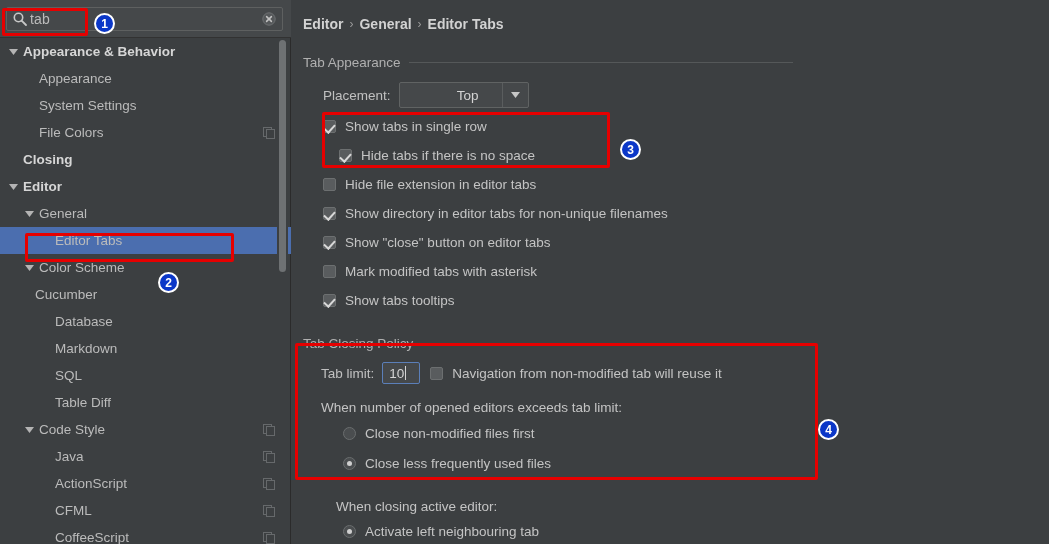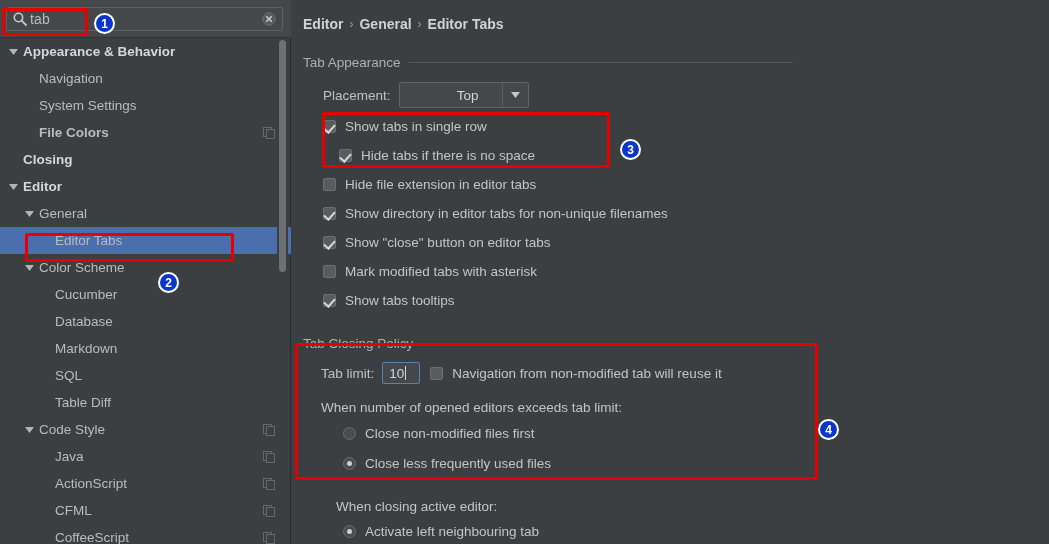--- a/index.html
+++ b/index.html
@@ -187,31 +187,31 @@
             </svg>
           </span>
           <span class="tree-label">Appearance &amp; Behavior</span>
         </div>
         <div class="tree-row" style="padding-left: 24px;">
           <span class="arrow none">
             <svg width="9" height="6" viewBox="0 0 9 6">
               <polygon points="0,0 9,0 4.5,6" fill="#b4b4b4"></polygon>
             </svg>
           </span>
-          <span class="tree-label">Navigation</span>
+          <span class="tree-label">Appearance</span>
         </div>
         <div class="tree-row" style="padding-left: 24px;">
           <span class="arrow none">
             <svg width="9" height="6" viewBox="0 0 9 6">
               <polygon points="0,0 9,0 4.5,6" fill="#b4b4b4"></polygon>
             </svg>
           </span>
           <span class="tree-label">System Settings</span>
         </div>
-        <div class="tree-row" style="padding-left: 24px; font-weight: bold;">
+        <div class="tree-row" style="padding-left: 24px;">
           <span class="arrow none">
             <svg width="9" height="6" viewBox="0 0 9 6">
               <polygon points="0,0 9,0 4.5,6" fill="#b4b4b4"></polygon>
             </svg>
           </span>
           <span class="tree-label">File Colors</span>
           <span class="row-icon"><svg width="12" height="12" viewBox="0 0 12 12">
               <rect x="0.5" y="0.5" width="8" height="9" fill="none" stroke="#9a9d9f" stroke-width="1"></rect>
               <rect x="3.5" y="2.5" width="8" height="9" fill="#3c3f41" stroke="#9a9d9f" stroke-width="1"></rect>
             </svg></span>
@@ -249,21 +249,21 @@
           <span class="tree-label">Editor Tabs</span>
         </div>
         <div class="tree-row" style="padding-left: 24px;">
           <span class="arrow">
             <svg width="9" height="6" viewBox="0 0 9 6">
               <polygon points="0,0 9,0 4.5,6" fill="#b4b4b4"></polygon>
             </svg>
           </span>
           <span class="tree-label">Color Scheme</span>
         </div>
-        <div class="tree-row" style="padding-left: 40px;">
+        <div class="tree-row" style="padding-left: 20px;">
           <span class="arrow none">
             <svg width="9" height="6" viewBox="0 0 9 6">
               <polygon points="0,0 9,0 4.5,6" fill="#b4b4b4"></polygon>
             </svg>
           </span>
           <span class="tree-label">Cucumber</span>
         </div>
         <div class="tree-row" style="padding-left: 40px;">
           <span class="arrow none">
             <svg width="9" height="6" viewBox="0 0 9 6">

